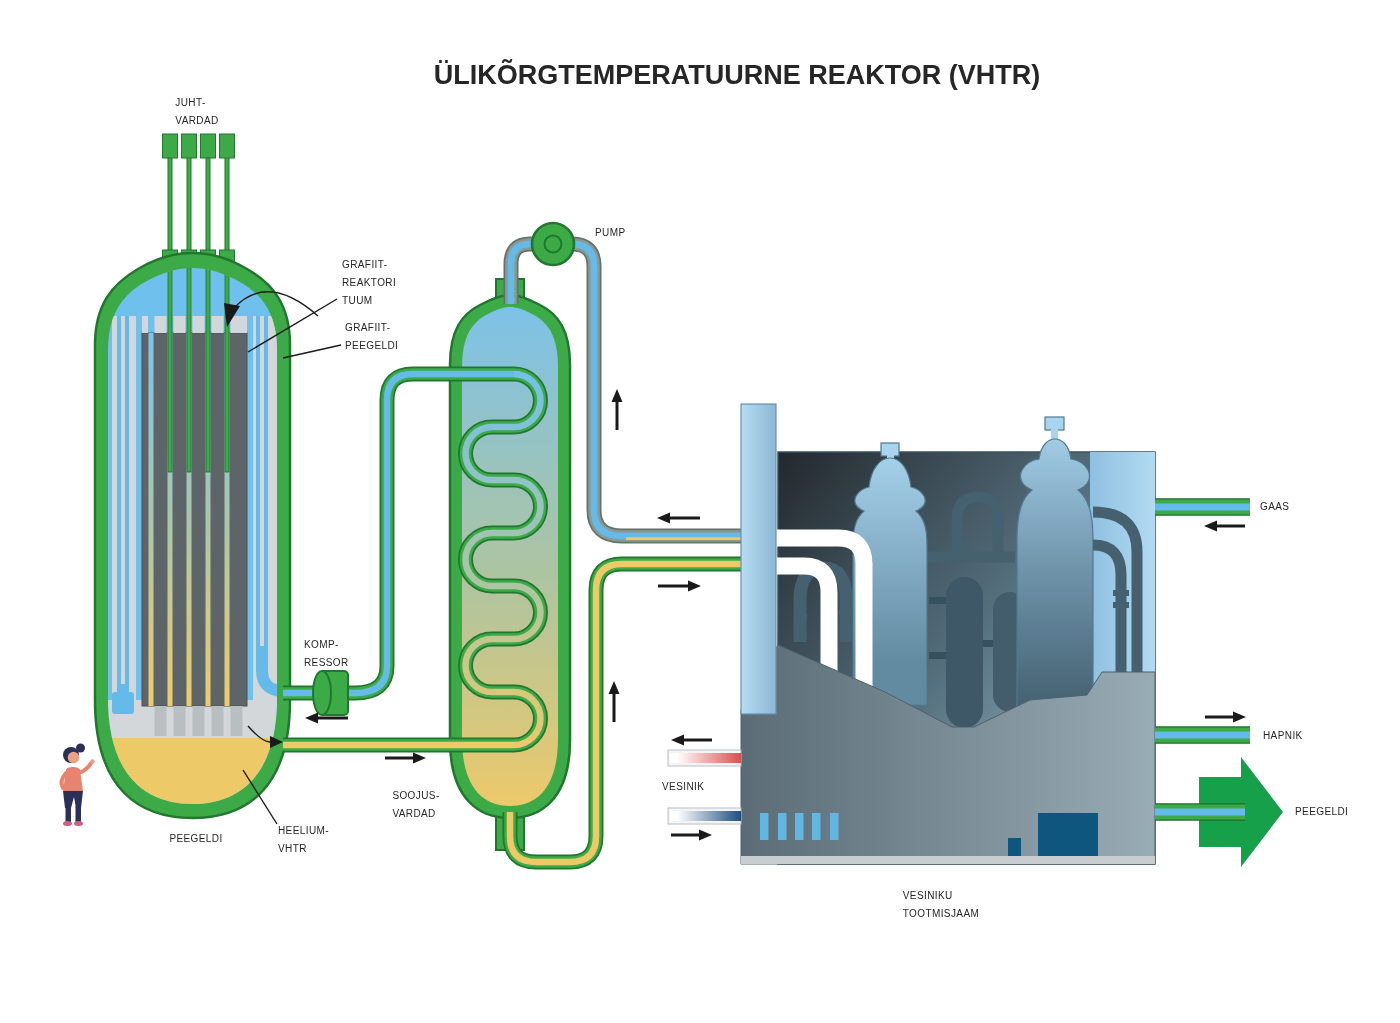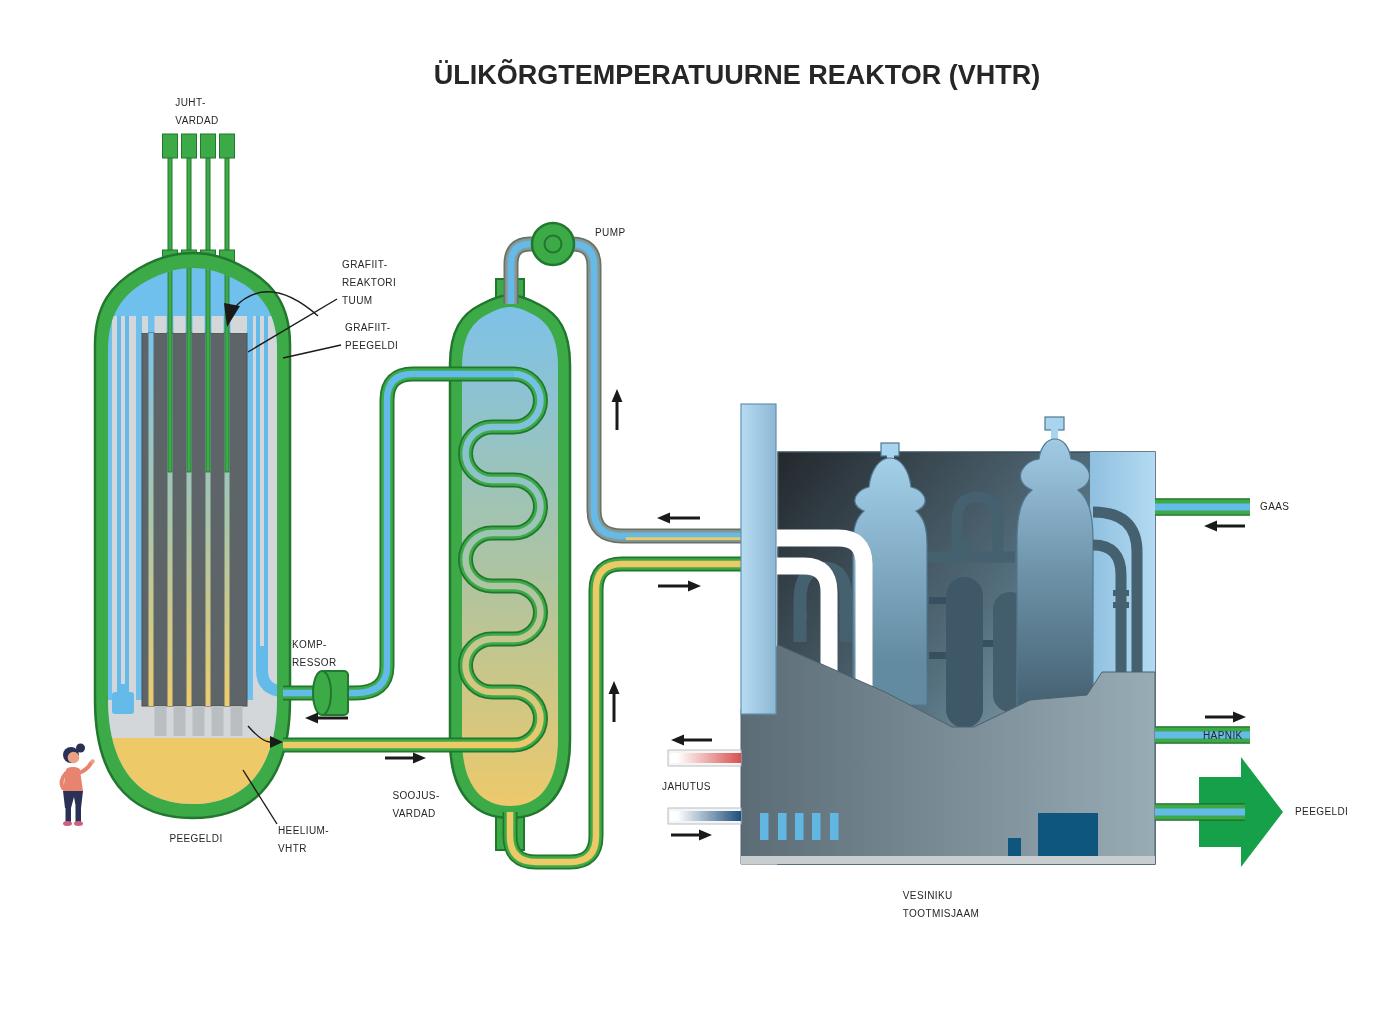--- a/index.html
+++ b/index.html
@@ -350,26 +350,26 @@
 
   <div class="lbl title center" style="left:737px; top:66px">ÜLIKÕRGTEMPERATUURNE REAKTOR (VHTR)</div>
   <div class="lbl center" style="left:197px; top:94px">JUHT-
 VARDAD</div>
   <div class="lbl" style="left:342px; top:256px">GRAFIIT-
 REAKTORI
 TUUM</div>
   <div class="lbl" style="left:345px; top:319px">GRAFIIT-
 PEEGELDI</div>
   <div class="lbl" style="left:595px; top:224px">PUMP</div>
-  <div class="lbl" style="left:292px; top:636px">KOMP-
+  <div class="lbl" style="left:304px; top:636px">KOMP-
 RESSOR</div>
   <div class="lbl center" style="left:416px; top:787px">SOOJUS-
 VARDAD</div>
   <div class="lbl center" style="left:196px; top:830px">PEEGELDI</div>
   <div class="lbl" style="left:278px; top:822px">HEELIUM-
 VHTR</div>
-  <div class="lbl" style="left:662px; top:778px">JAHUTUS</div>
+  <div class="lbl" style="left:662px; top:778px">VESINIK</div>
   <div class="lbl center" style="left:941px; top:887px">VESINIKU
 TOOTMISJAAM</div>
   <div class="lbl" style="left:1260px; top:498px">GAAS</div>
-  <div class="lbl" style="left:1203px; top:727px">HAPNIK</div>
+  <div class="lbl" style="left:1263px; top:727px">HAPNIK</div>
   <div class="lbl" style="left:1295px; top:803px">PEEGELDI</div>
 </div>
 
 </body></html>

